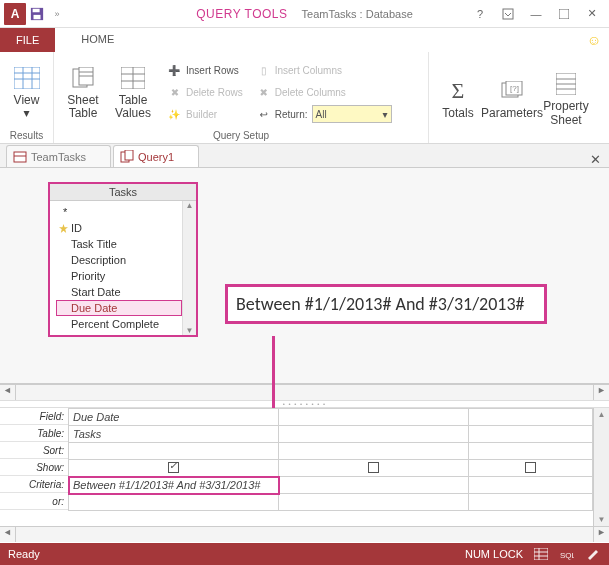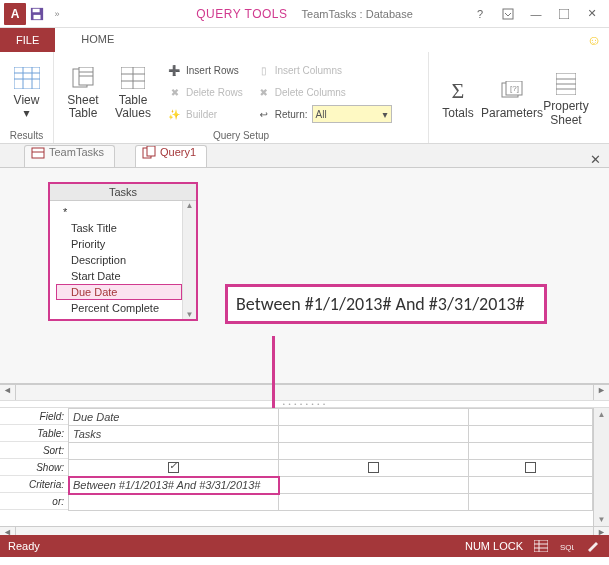--- a/index.html
+++ b/index.html
@@ -33,21 +33,21 @@
 .big-btn .blabel { font-size:12px; text-align:center; line-height:1.1; }
 .small-btns { display:flex; flex-direction:column; gap:2px; }
 .small-btn { display:flex; align-items:center; gap:4px; font-size:10px; color:#555; height:20px; padding:0 2px; }
 .small-btn.disabled { color:#bbb; }
 .small-btn .sicon { width:14px; height:14px; display:flex;align-items:center;justify-content:center; }
 .return-row { display:flex; align-items:center; gap:4px; }
 .return-sel { border:1px solid #bbb; background:#fef9c3; height:18px; width:80px; font-size:10px; padding:0 3px; display:flex;align-items:center;justify-content:space-between; }
 
 
 .doctabs { height: 24px; background:#f2f2f2; border-bottom:1px solid #ccc; display:flex; align-items:flex-end; padding-left:6px; position:relative; }
-.doctab { background:#fff; border:1px solid #ccc; border-bottom:none; height:22px; display:flex;gap:4px; padding:0 10px 0 6px; font-size:11px; border-radius:3px 3px 0 0; margin-right:2px;margin-left:18px; }
+.doctab { background:#fff; border:1px solid #ccc; border-bottom:none; height:22px; display:flex;align-items:center; gap:4px; padding:0 24px 0 6px; font-size:11px; border-radius:3px 3px 0 0; margin-right:2px; }
 .doctab.active { color:#a4373a; }
 .doctab.inactive { color:#777; background:#f8f8f8; }
 .doctab .dicon { width:14px;height:14px; }
 .doc-close { margin-left:auto; padding-right:8px; color:#555; font-size:13px; }
 
 
 .canvas { height: 216px; background:#f7f7f7; position:relative; overflow:hidden; border-bottom:1px solid #ccc; }
 .splitter { height:8px; background:#fff; border-top:1px solid #ddd; border-bottom:1px solid #ddd; display:flex; }
 .splitter .grip { margin:auto; color:#aaa; letter-spacing:1px; font-size:6px; }
 .fieldlist { position:absolute; left:48px; top:14px; width:150px; border:2px solid #d13a8f; background:#fff; }
@@ -74,21 +74,21 @@
 .qbe-grid { flex:1; position:relative; overflow:hidden; }
 .qbe-grid table { border-collapse:collapse; width:100%; }
 .qbe-grid td { border:1px solid #d0d0d0; height:17px; font-size:11px; padding:0 4px; background:#fff; vertical-align:middle; }
 .qbe-grid td.showcell { text-align:center; }
 .qbe-grid .chk { display:inline-block; width:11px; height:11px; border:1px solid #555; position:relative; }
 .qbe-grid .chk.checked::after { content:"✓"; position:absolute; top:-3px; left:0; font-size:10px; }
 .qbe-grid .criteria-cell { outline:2px solid #d13a8f; outline-offset:-1px; }
 .qbe-vscroll { width:16px; background:#f0f0f0; border-left:1px solid #ccc; display:flex;flex-direction:column;justify-content:space-between;align-items:center; font-size:8px;color:#888;padding:2px 0; }
 
 
-.statusbar { height:22px; background:#a4373a; color:#fff; display:flex; align-items:center; padding:0 8px; font-size:11px; position:absolute; bottom:8px; left:0; right:0; }
+.statusbar { height:22px; background:#a4373a; color:#fff; display:flex; align-items:center; padding:0 8px; font-size:11px; position:absolute; bottom:0; left:0; right:0; }
 .statusbar .sb-right { margin-left:auto; display:flex; align-items:center; gap:10px; }
 .sb-icon { width:16px;height:16px; display:flex;align-items:center;justify-content:center; opacity:0.9; }
 
 svg { display:block; }
 </style>
 </head>
 <body>
 
 <div class="titlebar">
   <div class="qat">
@@ -270,23 +270,24 @@
 
 <div class="canvas">
   <div class="fieldlist">
     <div class="fieldlist-title">Tasks</div>
     <div class="fl-body">
       <div class="fl-scroll">
           <span>▲</span>
           <span>▼</span>
         </div>
       <div class="fl-row star">*</div>
+      <div class="fl-row pk">ID</div>
       <div class="fl-row">Task Title</div>
+      <div class="fl-row">Description</div>
       <div class="fl-row">Priority</div>
-      <div class="fl-row">Description</div>
       <div class="fl-row">Start Date</div>
       <div class="fl-row selected">Due Date</div>
       <div class="fl-row">Percent Complete</div>
     </div>
   </div>
 
   <div class="callout">Between #1/1/2013# And #3/31/2013#</div>
 </div>
 
 <div class="callout-line" style="left:272px; top:336px; width:3px; height:122px;"></div>

